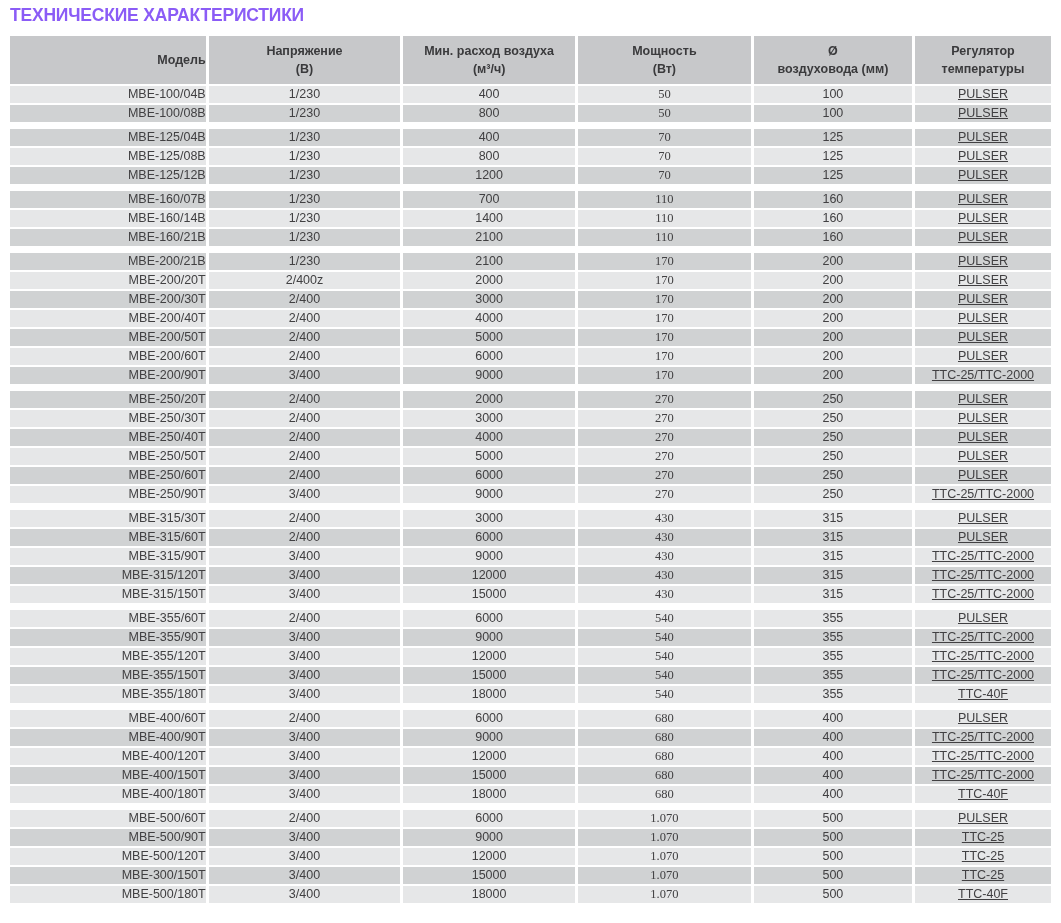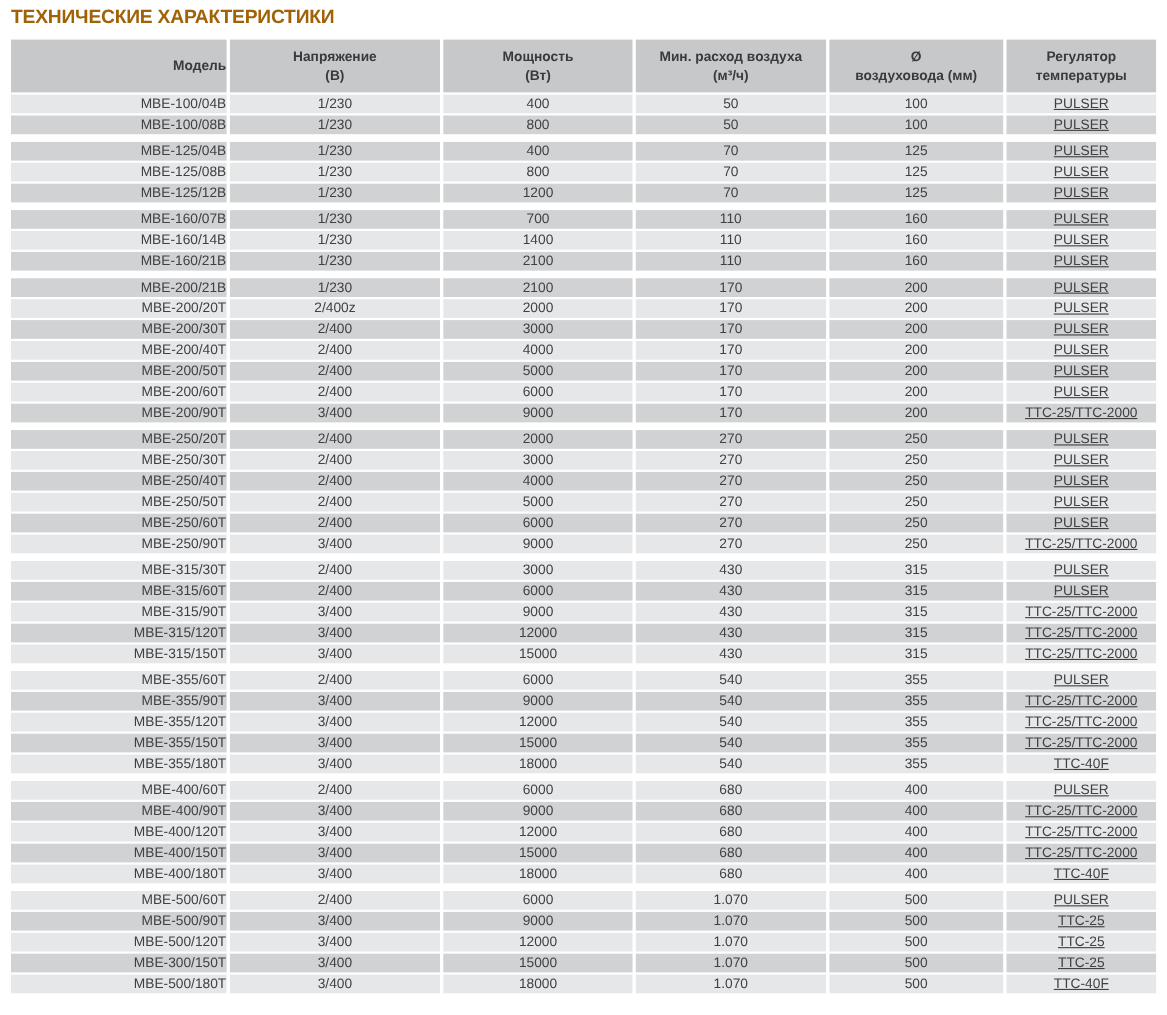--- a/index.html
+++ b/index.html
@@ -14,21 +14,21 @@
     background: #ffffff;
     position: relative;
     overflow: hidden;
   }
   .title {
     margin: 0;
     padding: 5px 0 0 10px;
     font-size: 17.5px;
     font-weight: bold;
     letter-spacing: -0.2px;
-    color: #a16207;
+    color: #8b5cf6;
   }
   .spec-table {
     position: absolute;
     left: 10px;
     top: 36px;
     width: 1041px;
   }
   .trow {
     display: flex;
     gap: 3px;
@@ -40,21 +40,21 @@
     color: #414042;
     text-align: center;
     height: 17px;
     line-height: 17px;
     overflow: hidden;
     white-space: nowrap;
   }
   .trow .cell:nth-child(1) { width: 18.8%; text-align: right; padding-left: 8px; }
   .trow .cell:nth-child(2) { width: 18.4%; }
   .trow .cell:nth-child(3) { width: 16.5%; }
-  .trow .cell:nth-child(4) { width: 16.6%; }
+  .trow .cell:nth-child(4) { width: 16.6%; font-family: Liberation Serif, serif; }
   .trow .cell:nth-child(5) { width: 15.2%; }
   .trow .cell:nth-child(6) { flex: 1; text-decoration: underline; }
   .shade-light .cell { background: #e6e7e8; }
   .shade-dark  .cell { background: #d0d2d3; }
   .thead {
     display: flex;
     gap: 3px;
     margin-bottom: 2px;
   }
   .thead .hcell {
@@ -90,26 +90,26 @@
     <div class="thead">
       <div class="hcell">
         <span>Модель</span>
         <span></span>
       </div>
       <div class="hcell">
         <span>Напряжение</span>
         <span>(В)</span>
       </div>
       <div class="hcell">
+        <span>Мин. расход воздуха</span>
+        <span>(м³/ч)</span>
+      </div>
+      <div class="hcell">
         <span>Мощность</span>
         <span>(Вт)</span>
-      </div>
-      <div class="hcell">
-        <span>Мин. расход воздуха</span>
-        <span>(м³/ч)</span>
       </div>
       <div class="hcell">
         <span>Ø</span>
         <span>воздуховода (мм)</span>
       </div>
       <div class="hcell">
         <span>Регулятор</span>
         <span>температуры</span>
       </div>
     </div>

